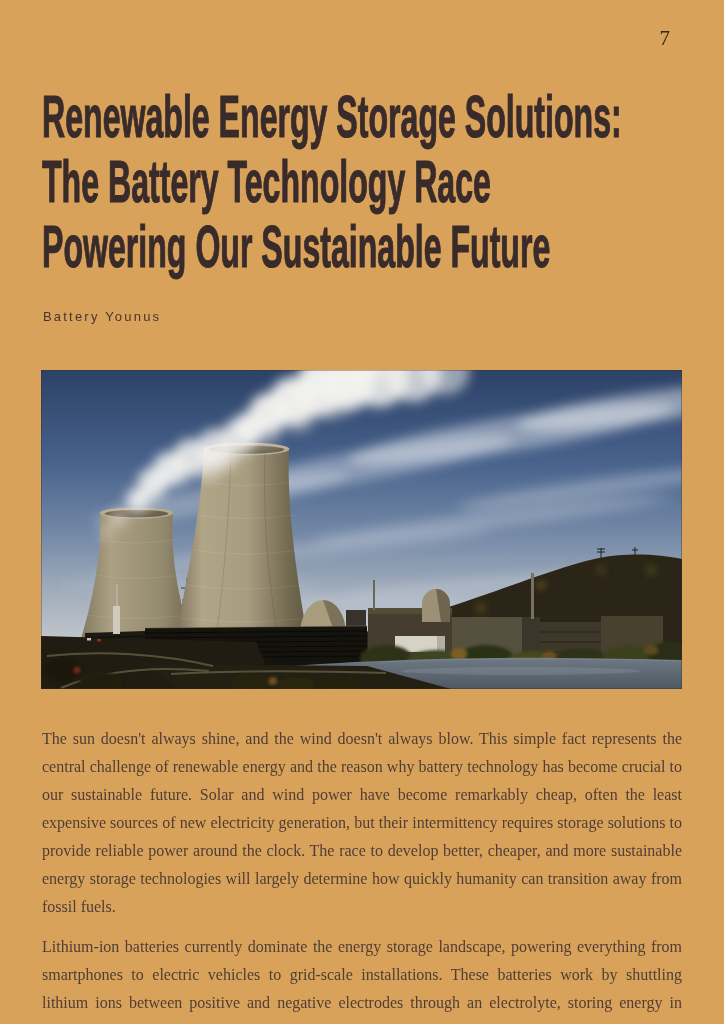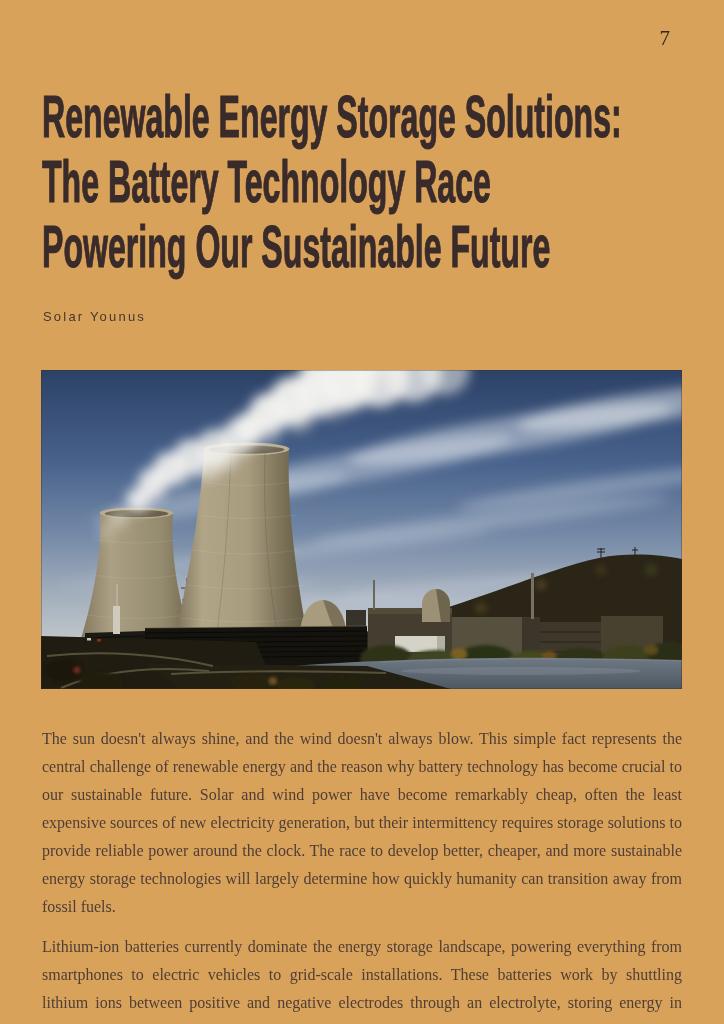--- a/index.html
+++ b/index.html
@@ -48,21 +48,21 @@
 <div class="page">
 
   <div class="page-number">7</div>
 
   <h1 class="title" style="margin:0;">
     <span class="t-line"><span class="t-scale">Renewable Energy Storage Solutions:</span></span>
     <span class="t-line"><span class="t-scale">The Battery Technology Race</span></span>
     <span class="t-line"><span class="t-scale">Powering Our Sustainable Future</span></span>
   </h1>
 
-  <div class="author">Solar Younus</div>
+  <div class="author">Battery Younus</div>
 
   <div class="hero">
     <svg viewBox="0 0 641 319" preserveAspectRatio="none">
       <defs>
         <linearGradient id="sky" x1="0" y1="0" x2="0" y2="1">
           <stop offset="0" stop-color="#2c4166"></stop>
           <stop offset="0.32" stop-color="#47618b"></stop>
           <stop offset="0.58" stop-color="#7388a6"></stop>
           <stop offset="0.80" stop-color="#a3aebc"></stop>
           <stop offset="1" stop-color="#c6cacd"></stop>

